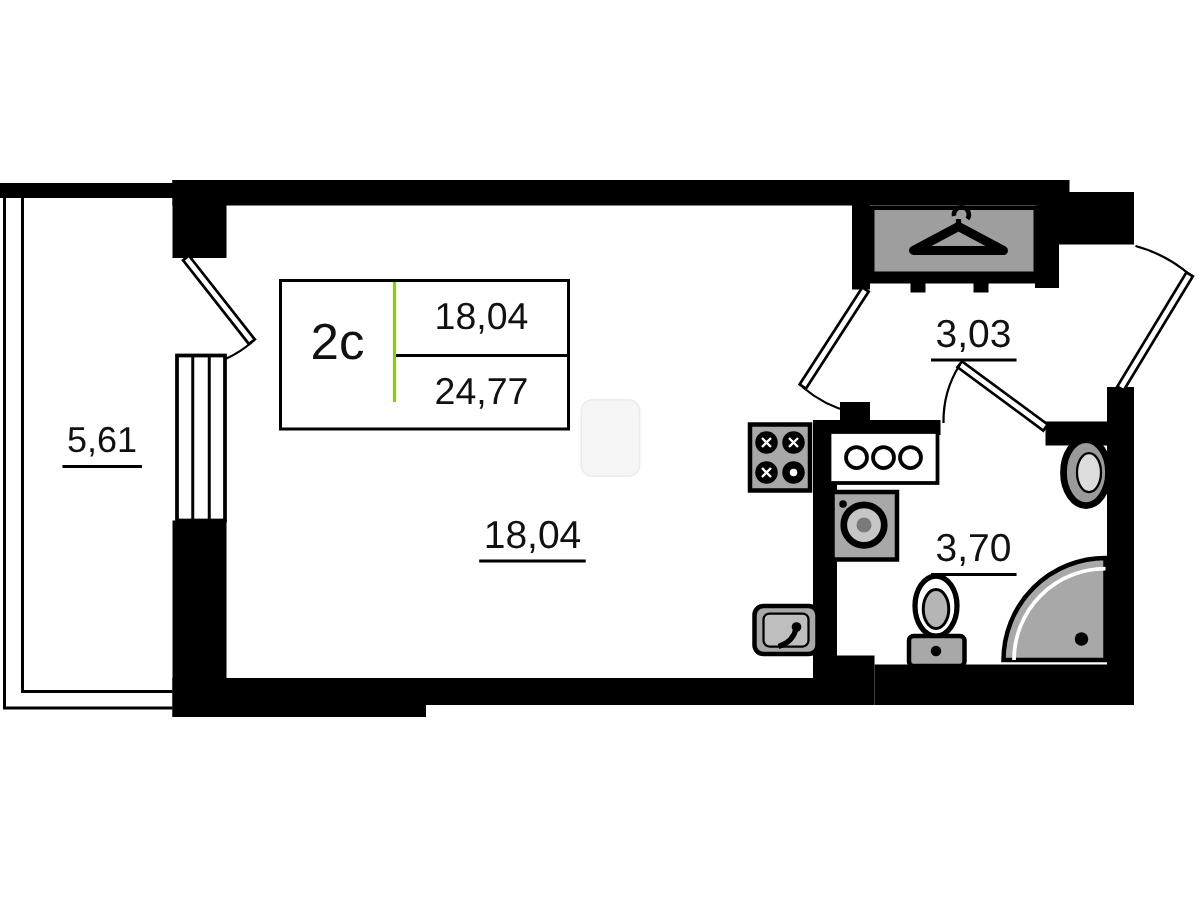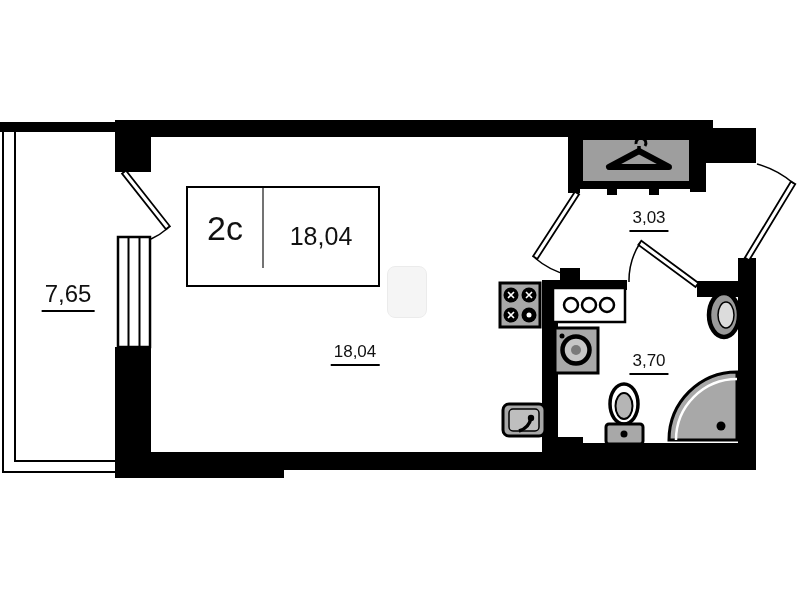--- a/index.html
+++ b/index.html
@@ -1,25 +1,25 @@
 <!DOCTYPE html>
 <html style="--wall: #000000; --bg: #ffffff; --fixture: #a8a8a8;"><head>
 <meta charset="utf-8">
 <style>
   html,body{margin:0;padding:0;background:#fff;}
   #plan{position:relative;width:799px;height:600px;background:var(--bg,#fff);
         font-family:"Liberation Sans",sans-serif;color:#111;overflow:hidden;}
   .wall{position:absolute;background:var(--wall,#000);}
   svg.overlay{position:absolute;left:0;top:0;width:799px;height:600px;}
-  .area-label{position:absolute;font-size:17px;line-height:1;white-space:nowrap;
+  .area-label{position:absolute;font-size:26px;line-height:1;white-space:nowrap;
               border-bottom:2px solid #000;padding:0 3px 4px;transform:translateX(-50%);}
   .area-label.small{font-size:24px;}
   .legend{position:absolute;left:186px;top:186px;display:flex;border:2px solid #000;background:#fff;}
   .legend-type{width:74px;height:80px;display:flex;align-items:center;justify-content:center;
-               font-size:34px;border-right:2px solid #737373;}
+               font-size:34px;border-right:2px solid #84cc16;}
   .legend-rows{width:114px;height:97px;display:flex;flex-direction:column;}
   .legend-row{flex:1;display:flex;align-items:center;justify-content:center;
               font-size:25px;border-bottom:2px solid #000;}
   .legend-row:last-child{border-bottom:none;}
   .watermark{position:absolute;left:387px;top:266px;width:38px;height:50px;
              background:#f3f3f3;border:1px solid #e7e7e7;border-radius:8px;opacity:.8;}
 </style>
 </head>
 <body>
 
@@ -140,21 +140,22 @@
       <rect x="732" y="301" width="10" height="28" fill="#000"></rect>
       <ellipse cx="724" cy="315" rx="15" ry="22" fill="#9a9a9a" stroke="#000" stroke-width="4.5"></ellipse>
       <ellipse cx="726" cy="315" rx="8" ry="13" fill="#dcdcdc" stroke="#000" stroke-width="1.5"></ellipse>
     </g>
   </svg>
 
   <div class="legend">
     <div class="legend-type">2c</div>
     <div class="legend-rows">
       <div class="legend-row">18,04</div>
+      <div class="legend-row">24,77</div>
     </div>
   </div>
 
   <div class="area-label" style="left:355px;top:343px;">18,04</div>
   <div class="area-label" style="left:649px;top:209px;">3,03</div>
   <div class="area-label" style="left:649px;top:352px;">3,70</div>
-  <div class="area-label small" style="left:68px;top:282px;">7,65</div>
+  <div class="area-label small" style="left:68px;top:282px;">5,61</div>
 
 </div>
 
 </body></html>

